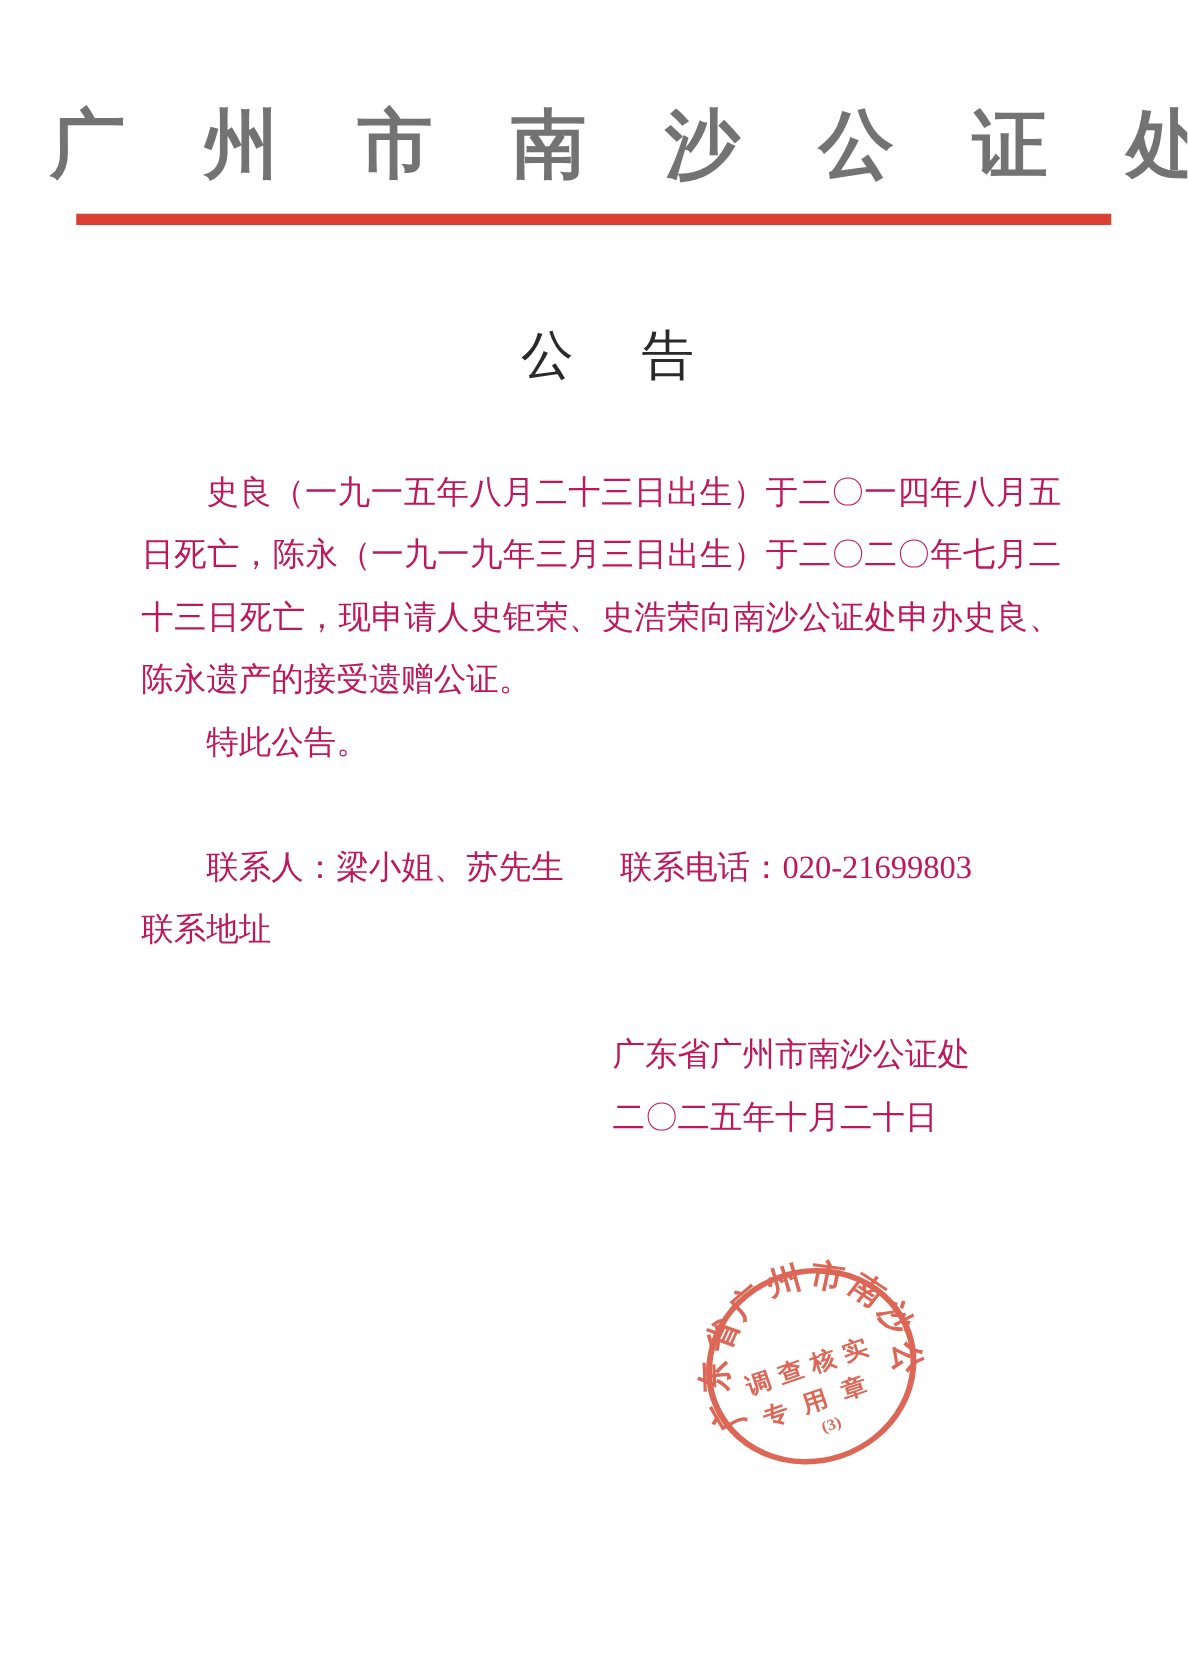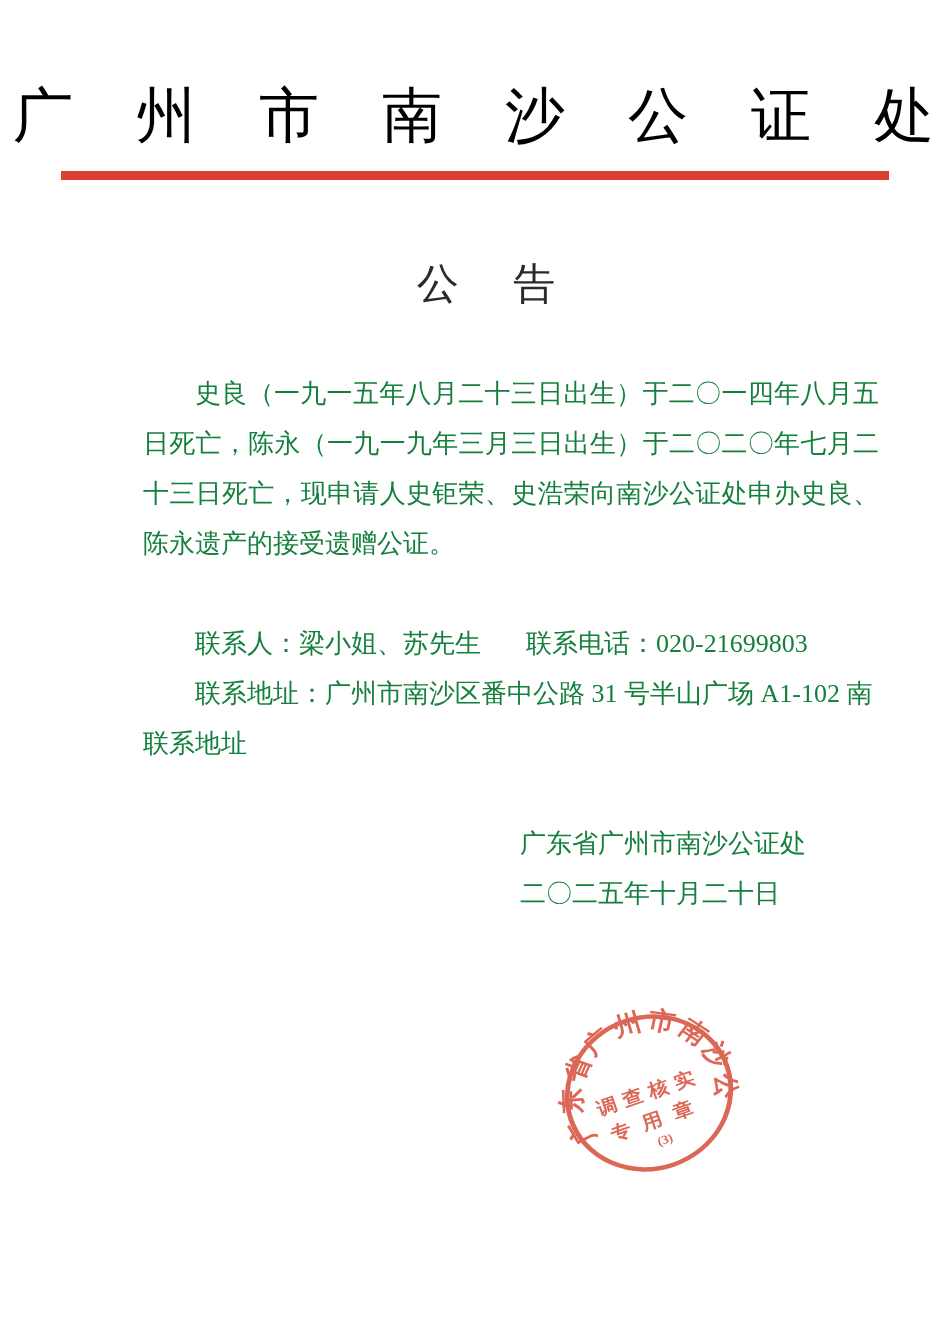--- a/index.html
+++ b/index.html
@@ -11,23 +11,23 @@
     font-family:"Liberation Serif","DejaVu Serif",serif;
   }
 
   
   .letterhead {
     position:absolute; top:82px; left:0; width:100%;
     text-align:center;
   }
   .letterhead-title {
     display:block;
-    font-size:60px; font-weight:normal;
-    color:#000000;
-    letter-spacing:24px; padding-left:13px;
+    font-size:60px; font-weight:bold;
+    color:#737373;
+    letter-spacing:24px; padding-left:40px;
     white-space:nowrap;
     line-height:1.15;
   }
   .letterhead-rule {
     position:absolute; top:171px; left:61px;
     width:828px; height:9px;
     background:#db4133;
   }
 
   
@@ -36,24 +36,23 @@
     text-align:center;
     font-size:42px; color:#2a2a2a;
     letter-spacing:22px; padding-left:22px;
     font-weight:500;
   }
 
   
   .body-block {
     position:absolute; top:369px; left:113px; width:736px;
     font-size:26px; line-height:50px;
-    color:#15803d;
+    color:#be185d;
     text-align:justify;
     z-index:2;
-    margin-left:30px;
   }
   .body-block p { margin:0; text-indent:2em; }
   .contact-line { margin-top:50px !important; white-space:nowrap; }
   .contact-phone { margin-left:45px; }
   .address-line-2 { text-indent:0 !important; }
 
   .signature-block {
     margin-top:50px; margin-left:377px;
     text-align:left;
   }
@@ -82,25 +81,25 @@
 
   <div class="letterhead">
     <span class="letterhead-title">广 州 市 南 沙 公 证 处</span>
   </div>
   <div class="letterhead-rule"></div>
 
   <div class="doc-title">公  告</div>
 
   <div class="body-block">
     <p>史良（一九一五年八月二十三日出生）于二〇一四年八月五日死亡，陈永（一九一九年三月三日出生）于二〇二〇年七月二十三日死亡，现申请人史钜荣、史浩荣向南沙公证处申办史良、陈永遗产的接受遗赠公证。</p>
+    <p>特此公告。</p>
 
     <p class="contact-line">
       <span>联系人：梁小姐、苏先生</span><span class="contact-phone">联系电话：020-21699803</span>
     </p>
-    <p>联系地址：广州市南沙区番中公路 31 号半山广场 A1-102 南</p>
     <p class="address-line-2">联系地址</p>
 
     <div class="signature-block">
       <p>广东省广州市南沙公证处</p>
       <p>二〇二五年十月二十日</p>
     </div>
   </div>
 
   <svg class="seal" viewBox="0 0 200 200" preserveAspectRatio="none">
     <circle cx="100" cy="100" r="85" fill="none" stroke="#d8523f" stroke-width="5"></circle>

